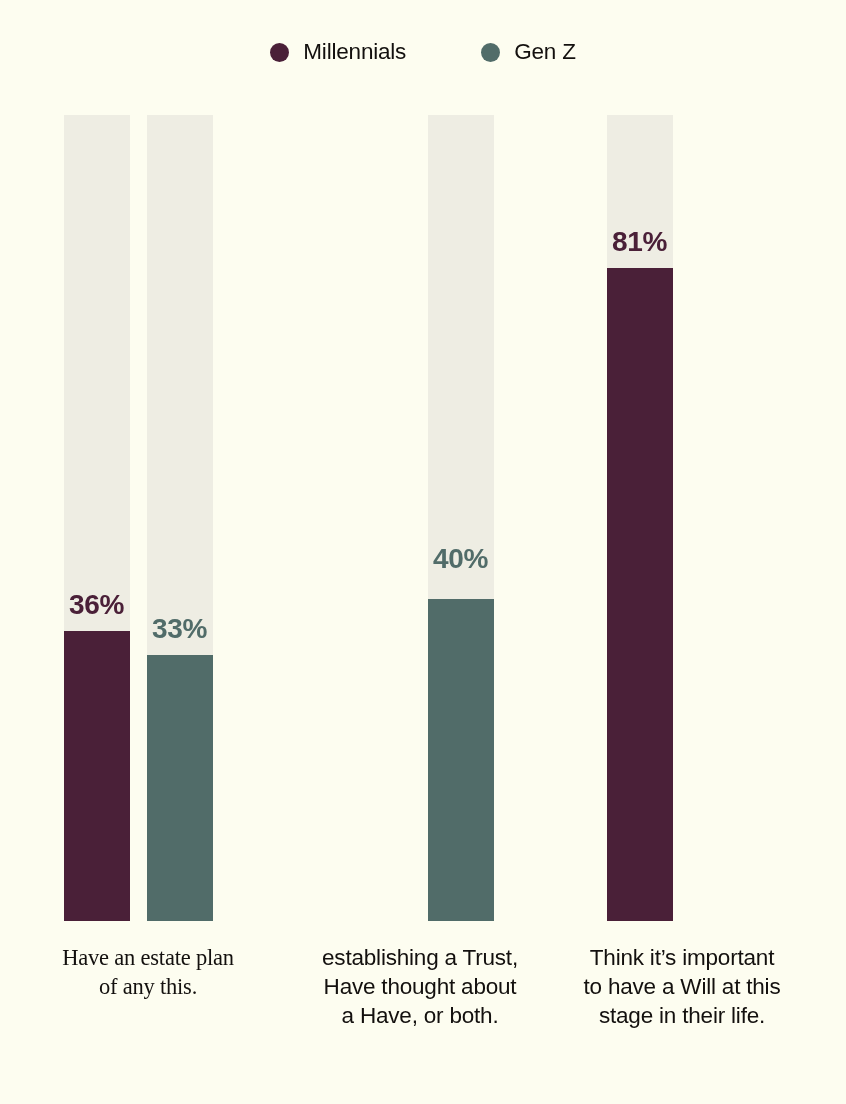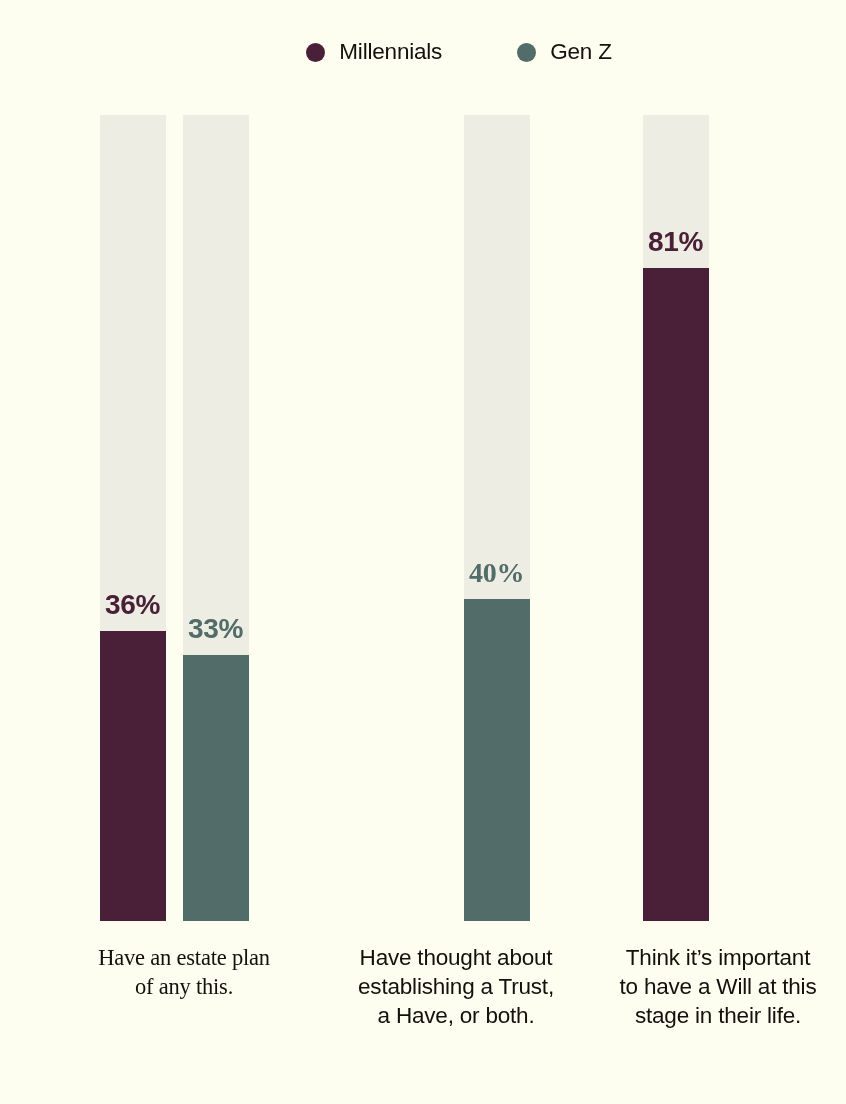--- a/index.html
+++ b/index.html
@@ -13,21 +13,20 @@
     font-family: "Liberation Sans", sans-serif;
     overflow: hidden;
     position: relative;
   }
 
   #chart-root {
     position: relative;
     width: 752px;
     height: 1104px;
     box-sizing: border-box;
-    margin-left: 36px;
   }
 
   
   .legend {
     position: absolute;
     top: 32px;
     left: 0;
     width: 846px;
     height: 40px;
     display: flex;
@@ -162,42 +161,42 @@
         <div class="bar-track"></div>
         <div class="bar-fill genz" id="fill-0-1" style="height: 266px; background: rgb(81, 108, 105);"></div>
         <div class="bar-value genz" id="val-0-1" style="bottom: 278px; color: rgb(81, 108, 105);">33%</div>
       </div>
     </div>
 
     <div class="group group-1">
       <div class="bar-slot slot-1">
         <div class="bar-track"></div>
         <div class="bar-fill genz" id="fill-1-1" style="height: 322px; background: rgb(81, 108, 105);"></div>
-        <div class="bar-value genz" id="val-1-1" style="bottom: 334px; color: rgb(81, 108, 105); font-family: Liberation Serif, serif;">40%</div>
+        <div class="bar-value genz" id="val-1-1" style="bottom: 348px; color: rgb(81, 108, 105);">40%</div>
       </div>
     </div>
 
     <div class="group group-2">
       <div class="bar-slot slot-0">
         <div class="bar-track"></div>
         <div class="bar-fill" id="fill-2-0" style="height: 653px; background: rgb(74, 32, 56);"></div>
         <div class="bar-value" id="val-2-0" style="bottom: 665px; color: rgb(74, 32, 56);">81%</div>
       </div>
     </div>
 
   </div>
 
   <div class="cat-labels">
     <div class="cat-label cat-label-0" id="cat0">
         <div>Have an estate plan</div>
         <div>of any this.</div>
       </div>
     <div class="cat-label cat-label-1" id="cat1">
+        <div>establishing a Trust,</div>
         <div>Have thought about</div>
-        <div>establishing a Trust,</div>
         <div>a Have, or both.</div>
       </div>
     <div class="cat-label cat-label-2" id="cat2">
         <div>Think it’s important</div>
         <div>to have a Will at this</div>
         <div>stage in their life.</div>
       </div>
   </div>
 
 </div>

